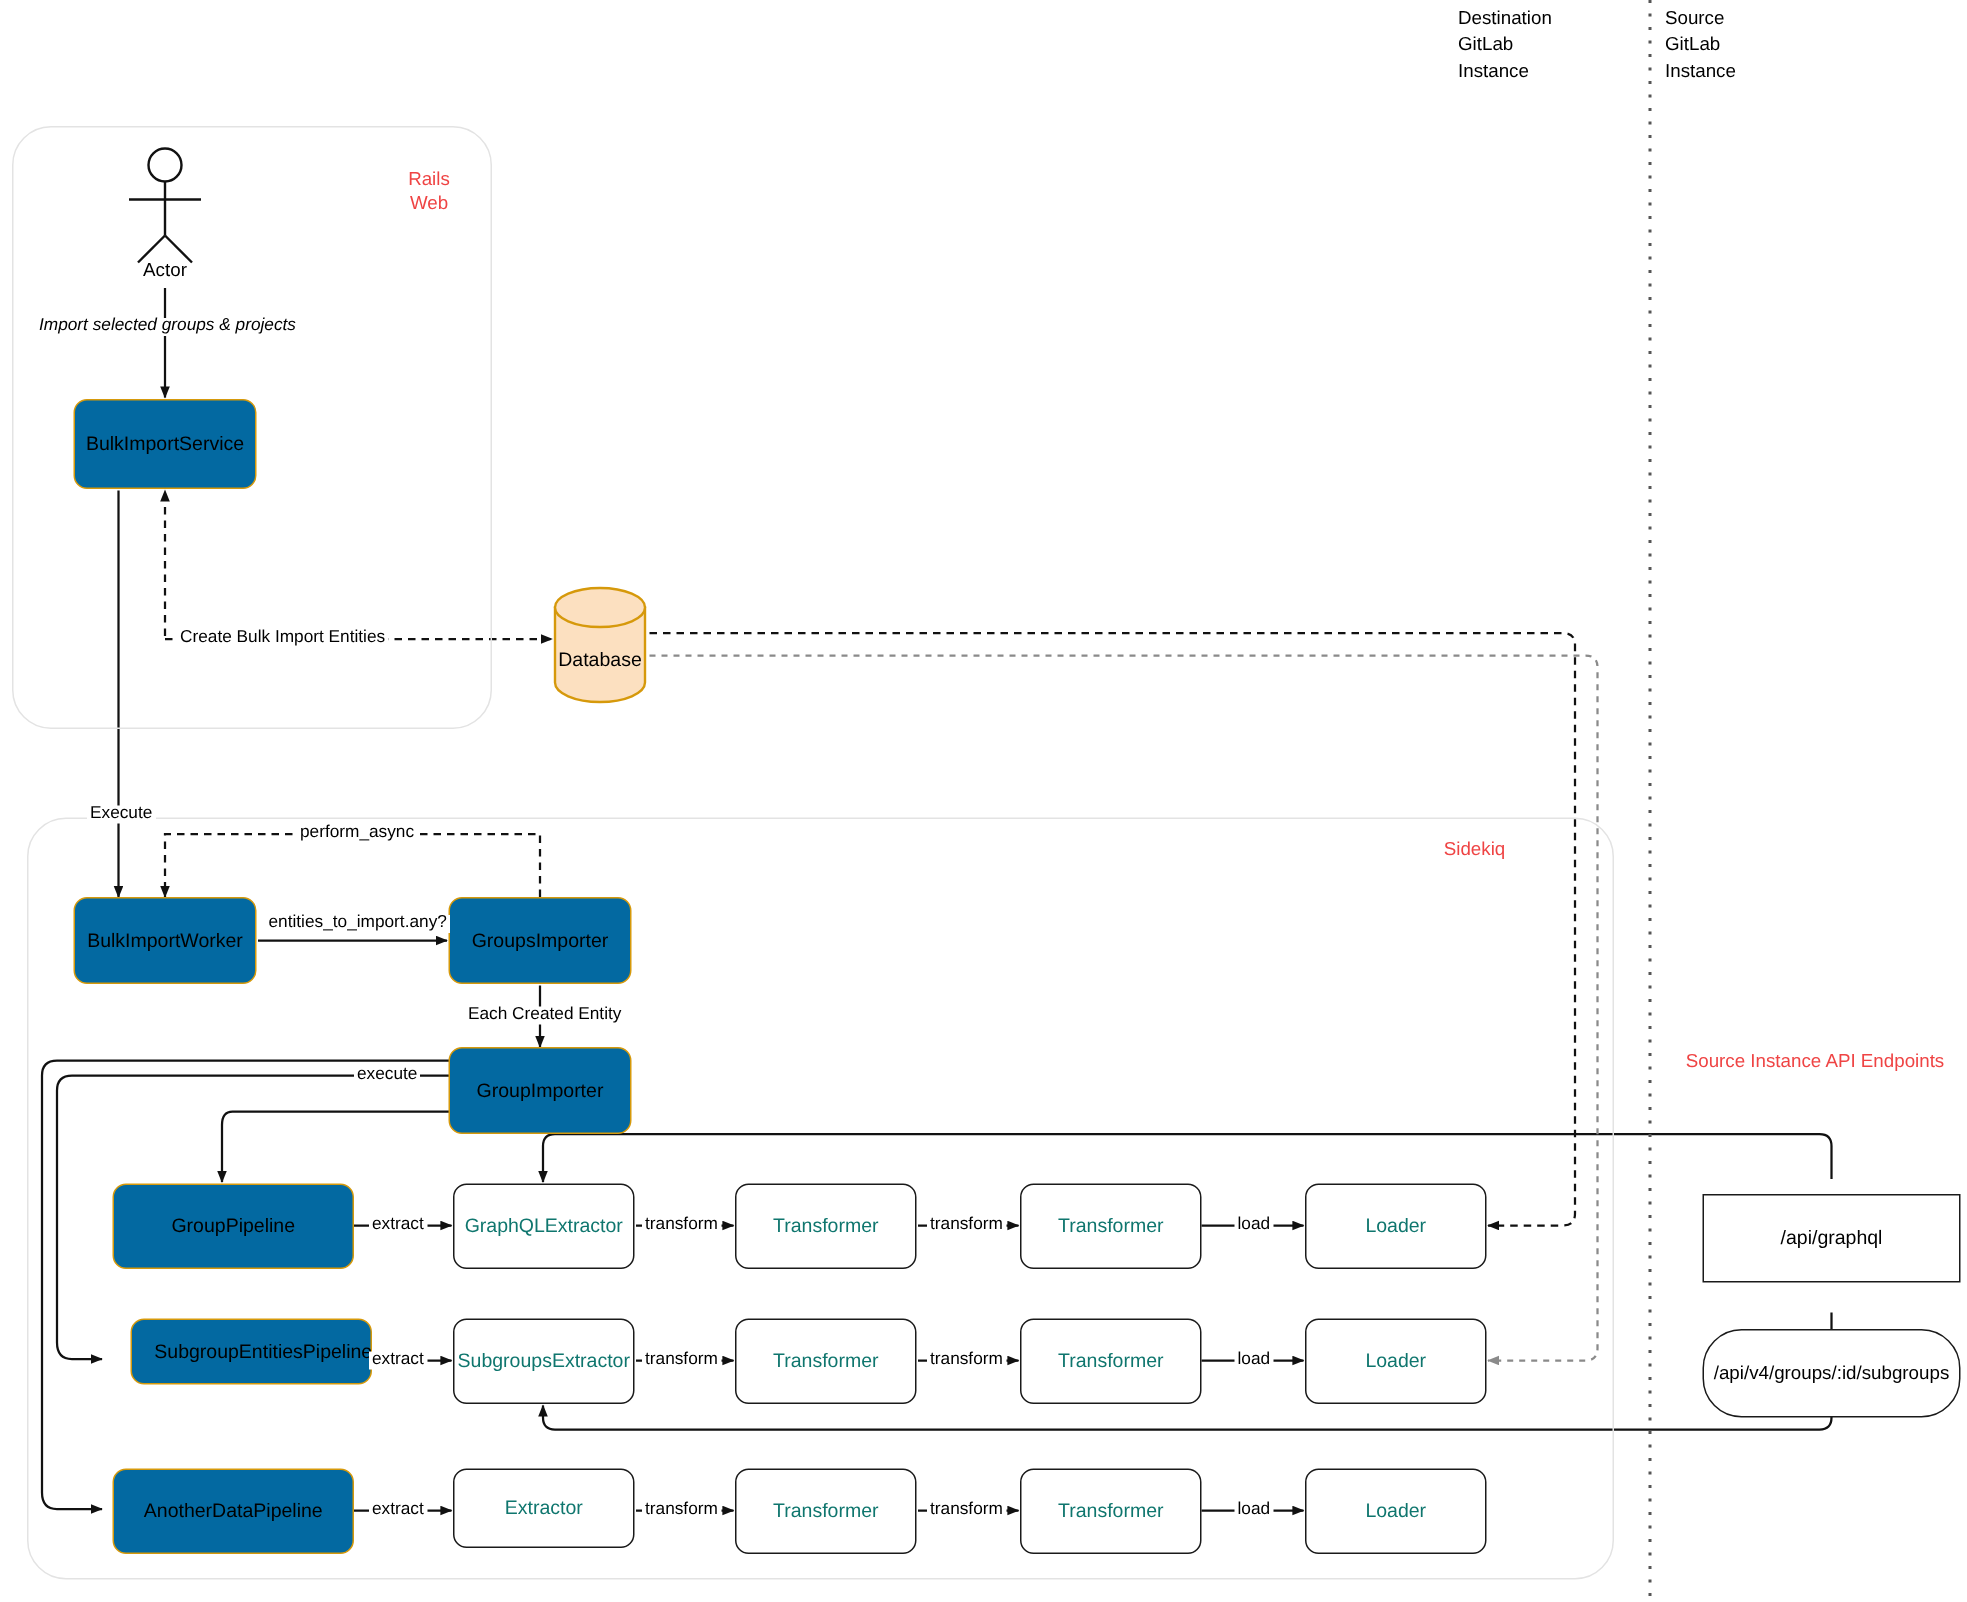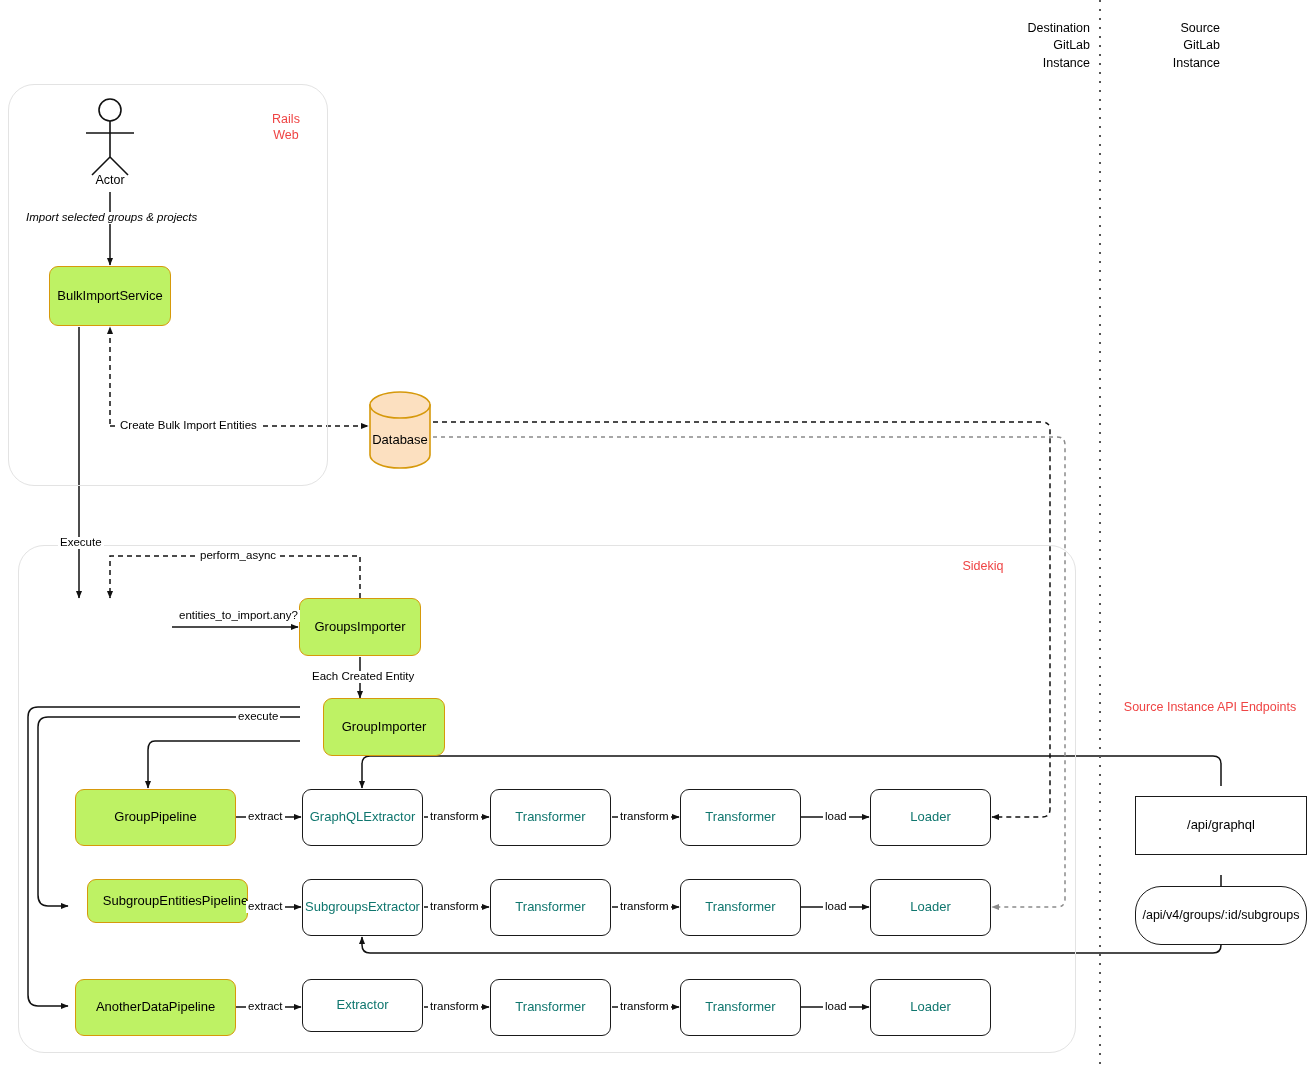--- a/index.html
+++ b/index.html
@@ -1,32 +1,32 @@
 <!DOCTYPE html>
 <html><head>
 <meta charset="utf-8">
 <style>
   html,body{margin:0;padding:0;background:#ffffff;}
   body{font-family:"Liberation Sans","DejaVu Sans",sans-serif;}
   #stage{position:relative;width:1311px;height:1068px;overflow:hidden;background:#fff;}
   svg#wires{position:absolute;left:0;top:0;width:1311px;height:1068px;}
   .node{position:absolute;box-sizing:border-box;display:flex;align-items:center;
         justify-content:center;text-align:center;line-height:1.15;}
-  .orange{background:#bef264;border:1.5px solid #D6990B;border-radius:9px;
+  .orange{background:#0369a1;border:1.5px solid #D6990B;border-radius:9px;
           font-size:13px;color:#000;}
   .plain{background:#ffffff;border:1.5px solid #1a1a1a;border-radius:9px;
          font-size:13px;color:#0f766e;}
   .sqplain{background:#ffffff;border:1.5px solid #1a1a1a;border-radius:0;
            font-size:13px;color:#000;}
   .container{position:absolute;box-sizing:border-box;border:1.5px solid #e3e3e3;
              border-radius:26px;background:transparent;}
   .clabel{position:absolute;font-size:12.5px;color:#ef4444;line-height:1.25;text-align:center;}
   .edgelabel{position:absolute;font-size:11.5px;color:#000;background:#fff;
              padding:0 2px;white-space:nowrap;line-height:1;}
-  .toplabel{position:absolute;font-size:12.5px;color:#000;line-height:1.38;text-align:right;margin-top:16px;}
+  .toplabel{position:absolute;font-size:12.5px;color:#000;line-height:1.38;text-align:left;}
   .actorlabel{position:absolute;font-size:12.5px;color:#000;text-align:center;}
   .dbtext{position:absolute;font-size:13px;color:#000;text-align:center;width:100%;}
 </style>
 </head>
 <body>
 
 <div id="stage">
 
   <svg id="wires" viewBox="0 0 1311 1068" xmlns="http://www.w3.org/2000/svg">
     <defs>
@@ -118,24 +118,25 @@
     <span>GitLab</span><br>
     <span>Instance</span>
   </div>
 
   <div class="actorlabel" style="left:70px;top:173px;width:80px;">Actor</div>
 
   <div class="node orange" style="left:49px;top:266px;width:122px;height:60px;">BulkImportService</div>
 
   <div class="dbtext" style="left:355px;top:432px;width:90px;">Database</div>
 
+  <div class="node orange" style="left:49px;top:598px;width:122px;height:58px;">BulkImportWorker</div>
 
   <div class="node orange" style="left:299px;top:598px;width:122px;height:58px;">GroupsImporter</div>
 
-  <div class="node orange" style="left:299px;top:698px;width:122px;height:58px;margin-left:24px;">GroupImporter</div>
+  <div class="node orange" style="left:299px;top:698px;width:122px;height:58px;">GroupImporter</div>
 
   <div class="node orange" style="left:75px;top:789px;width:161px;height:57px;">GroupPipeline</div>
   <div class="node plain" style="left:302px;top:789px;width:121px;height:57px;">GraphQLExtractor</div>
   <div class="node plain" style="left:490px;top:789px;width:121px;height:57px;">Transformer</div>
   <div class="node plain" style="left:680px;top:789px;width:121px;height:57px;">Transformer</div>
   <div class="node plain" style="left:870px;top:789px;width:121px;height:57px;">Loader</div>
 
   <div class="node orange" style="left:87px;top:879px;width:161px;height:44px;padding-left:16px;">SubgroupEntitiesPipeline</div>
   <div class="node plain" style="left:302px;top:879px;width:121px;height:57px;">SubgroupsExtractor</div>
   <div class="node plain" style="left:490px;top:879px;width:121px;height:57px;">Transformer</div>

